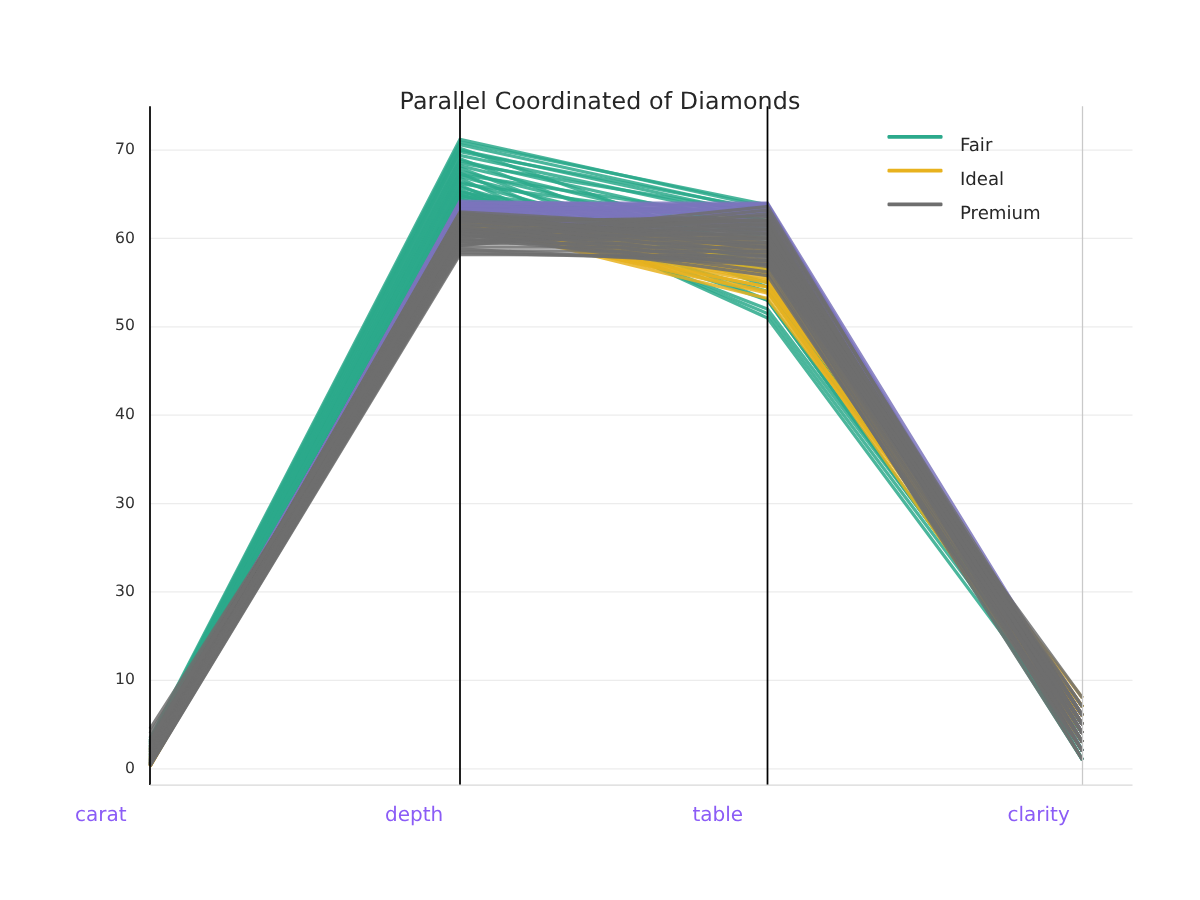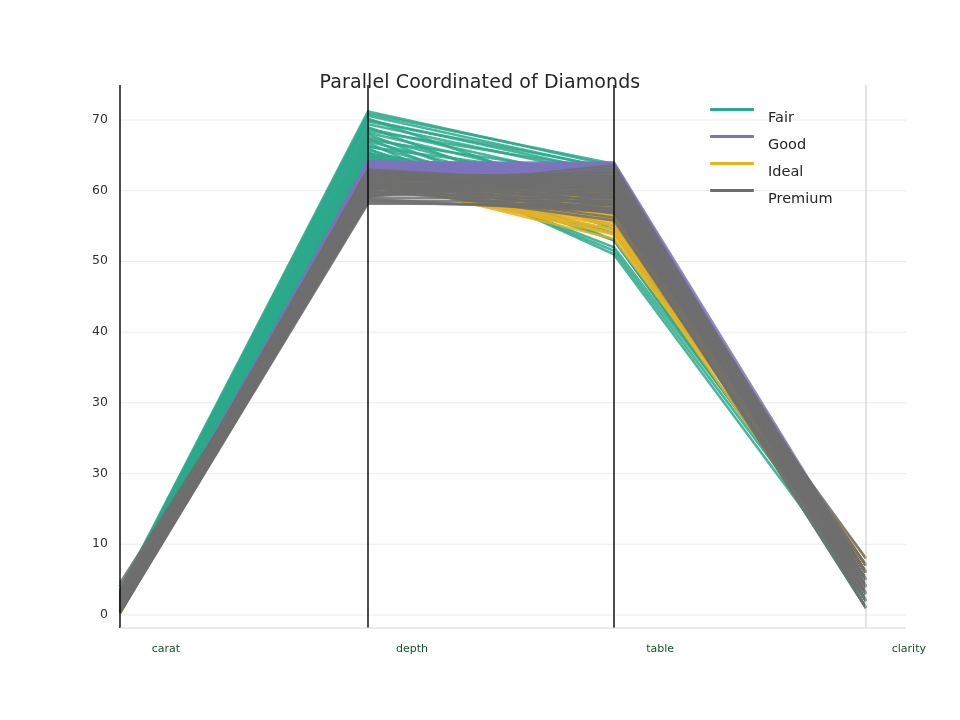--- a/index.html
+++ b/index.html
@@ -40,23 +40,23 @@
   }
   .tick-label-y {
     position: absolute;
     text-align: right;
     font-size: 12.5px;
     color: #333333;
     font-family: "DejaVu Sans", sans-serif;
   }
   .tick-label-x {
     position: absolute;
-    text-align: right;
-    font-size: 11px;
-    color: #14532d;
+    text-align: left;
+    font-size: 16px;
+    color: #8b5cf6;
     font-family: "DejaVu Sans", sans-serif;
   }
   .legend {
     position: absolute;
     left: 710px;
     top: 96px;
     width: 180px;
   }
   .legend-row {
     display: flex;
@@ -245,24 +245,20 @@
       <div class="tick-label-x" style="left: 554px; width: 120px; top: 642px;">table</div>
       <div class="tick-label-x" style="left: 806px; width: 120px; top: 642px;">clarity</div>
     </div>
 
   <div class="legend" id="legend">
       <div class="legend-row">
         <span class="legend-swatch" style="background: rgb(43, 169, 139);"></span>
         <span class="legend-text">Fair</span>
       </div>
       <div class="legend-row">
-        <span class="legend-swatch" style="background: rgb(123, 116, 188);"></span>
-        <span class="legend-text">Good</span>
-      </div>
-      <div class="legend-row">
         <span class="legend-swatch" style="background: rgb(232, 178, 30);"></span>
         <span class="legend-text">Ideal</span>
       </div>
       <div class="legend-row">
         <span class="legend-swatch" style="background: rgb(110, 110, 110);"></span>
         <span class="legend-text">Premium</span>
       </div>
     </div>
 
 </div>

